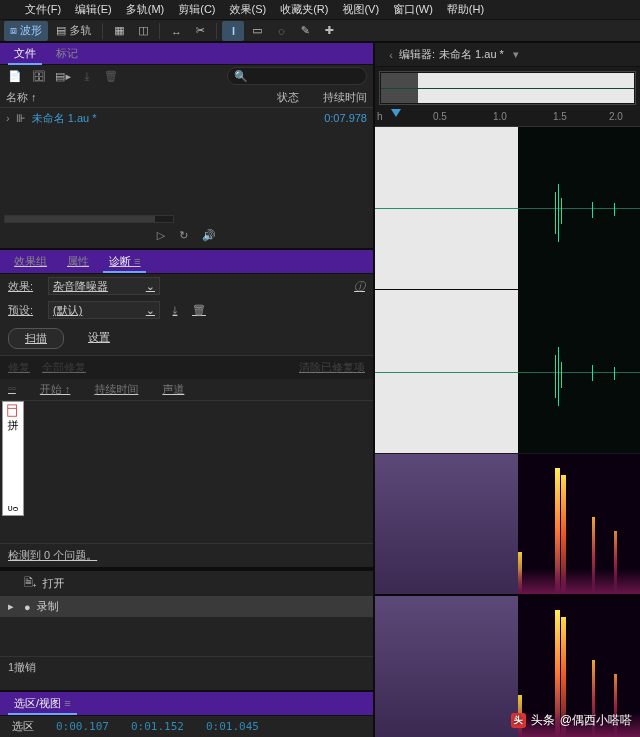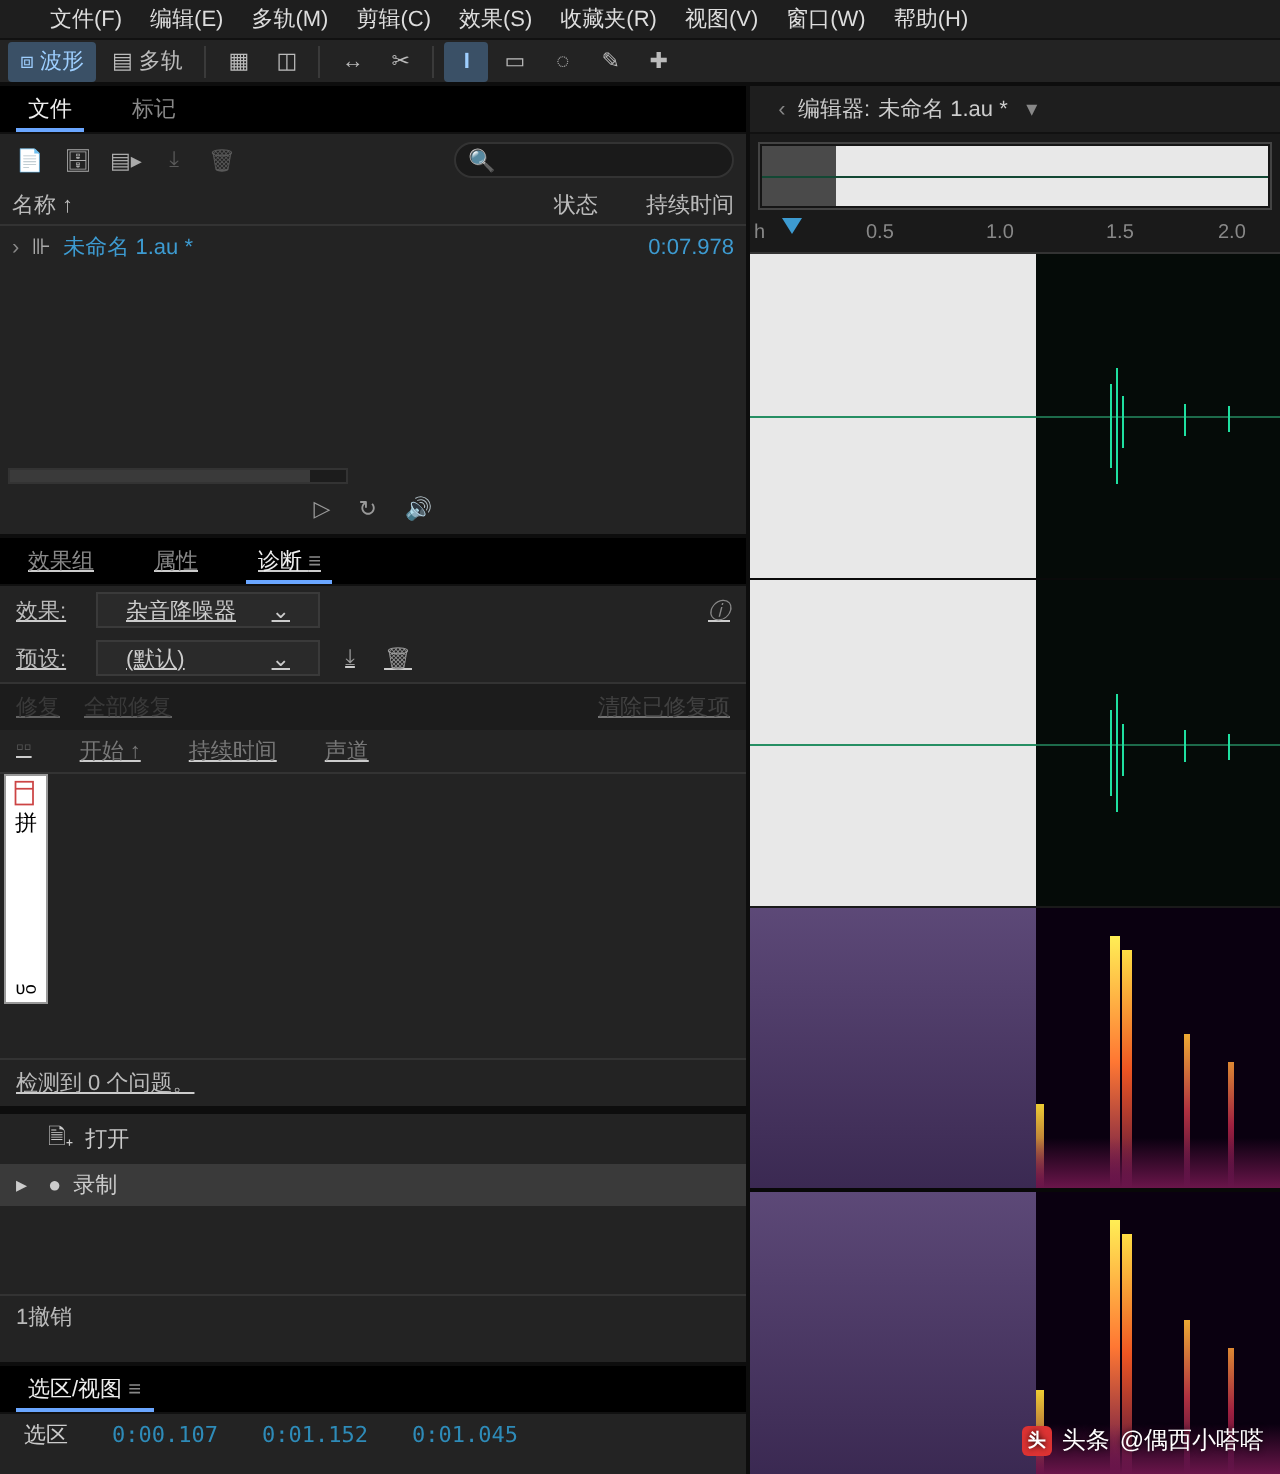--- a/index.html
+++ b/index.html
@@ -29,21 +29,21 @@
     color: #bbb; border-radius: 2px;
   }
   .toolbtn.active { background: #3a5066; color: #9ecfff; }
   .toolbtn.textbtn { width: auto; padding: 0 6px; font-size: 11px; }
   .sep { width: 1px; height: 16px; background: #3a3a3a; margin: 0 3px; }
   
   .main { display: flex; height: calc(100% - 43px); }
   .leftcol { width: 375px; display: flex; flex-direction: column; background: #232323; border-right: 2px solid #0d0d0d;}
   .rightcol { flex: 1; display: flex; flex-direction: column; background: #1a1a1a; }
   
-  .panel-tabs { display: flex; height: 24px; align-items: center; background: #000000; border-bottom: 1px solid #111; padding-left: 4px; gap: 10px; }
+  .panel-tabs { display: flex; height: 24px; align-items: center; background: #4c1d95; border-bottom: 1px solid #111; padding-left: 4px; gap: 0; }
   .tab { padding: 3px 10px; color: #888; position: relative; }
   .tab.active { color: #eee; }
   .tab.active::after { content: ""; position: absolute; bottom: -1px; left: 4px; right: 4px; height: 2px; background: #6aa6ff; }
   .tab-eq { color: #888; }
   
   .file-tools { display: flex; height: 26px; align-items: center; gap: 6px; padding: 0 6px; }
   .file-tools .iconbtn { width: 18px; height: 18px; color: #aaa; display:flex; align-items:center; justify-content:center; }
   .search { margin-left: auto; width: 140px; height: 18px; background: #1a1a1a; border: 1px solid #333; border-radius: 9px; display: flex; align-items: center; padding: 0 6px; color:#777;}
   .list-head { display: flex; padding: 2px 6px; color: #bbb; border-bottom: 1px solid #333;}
   .list-head .col-name { flex: 1; }
@@ -55,21 +55,21 @@
   .file-row .fname { color: #3d9bd1; flex: 1; }
   .file-row .dur { color: #3d9bd1; width: 64px; text-align: right; }
   .file-body { height: 110px; background: #232323; position:relative;}
   .hscroll { position:absolute; bottom:2px; left:4px; width:170px; height:8px; background:#1c1c1c; border:1px solid #333;}
   .hscroll-thumb{ width:150px; height:100%; background:#3a3a3a;}
   .transport-row { display:flex; justify-content:center; gap:14px; padding:4px 0 6px; color:#999; border-bottom:2px solid #0d0d0d;}
   
   .effects-panel { border-bottom: 2px solid #0d0d0d; text-decoration: underline; }
   .field-row { display: flex; align-items: center; padding: 3px 8px; gap: 6px; }
   .label { width: 34px; color: #bbb; }
-  .dropdown { flex: 0 0 112px; height: 18px; background: #2a2a2a; border: 1px solid #3a3a3a; display: flex; align-items: center; padding: 0 14px; justify-content: space-between; color: #ccc;}
+  .dropdown { flex: 0 0 112px; height: 18px; background: #2a2a2a; border: 1px solid #3a3a3a; display: flex; align-items: center; padding: 0 4px; justify-content: space-between; color: #ccc;}
   .info-right { margin-left:auto; color:#888; font-family: serif; font-style: italic;}
   .smallbtn { width:18px; height:18px; color:#999; display:flex; align-items:center; justify-content:center;}
   .btnrow { display: flex; gap: 8px; padding: 6px 8px; }
   .pillbtn { border: 1px solid #555; padding: 2px 16px; border-radius: 9px; color: #ccc; background: #2a2a2a;}
   .diag-bar { display:flex; padding:4px 8px; color:#666; gap:12px; align-items:center; background:#1c1c1c; border-top:1px solid #333;}
   .diag-head { display:flex; padding:3px 8px; color:#777; gap:24px; border-bottom:1px solid #333;}
   .diag-body { height:142px; position:relative;}
   
   .ime { position:absolute; left:2px; top:0; width:22px; height:115px; background:#fff; border:1px solid #999; display:flex; flex-direction:column; align-items:center; justify-content:space-between; padding:2px 0;}
   .ime-ico { width:14px; height:14px; }
@@ -226,20 +226,24 @@
       </div>
       <div class="field-row">
         <span class="label">预设:</span>
         <div class="dropdown">
           <span>(默认)</span>
           <span>⌄</span>
         </div>
         <span class="smallbtn">⤓</span>
         <span class="smallbtn">🗑</span>
       </div>
+      <div class="btnrow">
+        <div class="pillbtn">扫描</div>
+        <div class="pillbtn" style="border:none;background:transparent;">设置</div>
+      </div>
       <div class="diag-bar">
         <span style="opacity:.4">修复</span>
         <span style="opacity:.4">全部修复</span>
         <span style="margin-left:auto;opacity:.5">清除已修复项</span>
       </div>
       <div class="diag-head">
         <span style="color:#555">▫▫</span>
         <span>开始 ↑</span>
         <span>持续时间</span>
         <span>声道</span>

